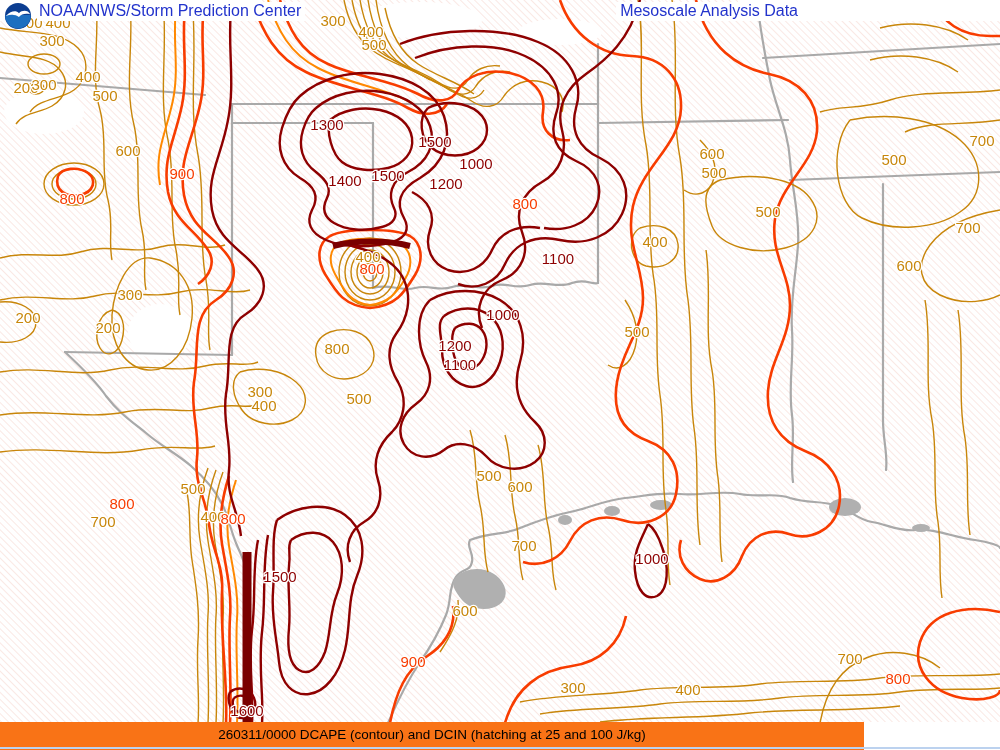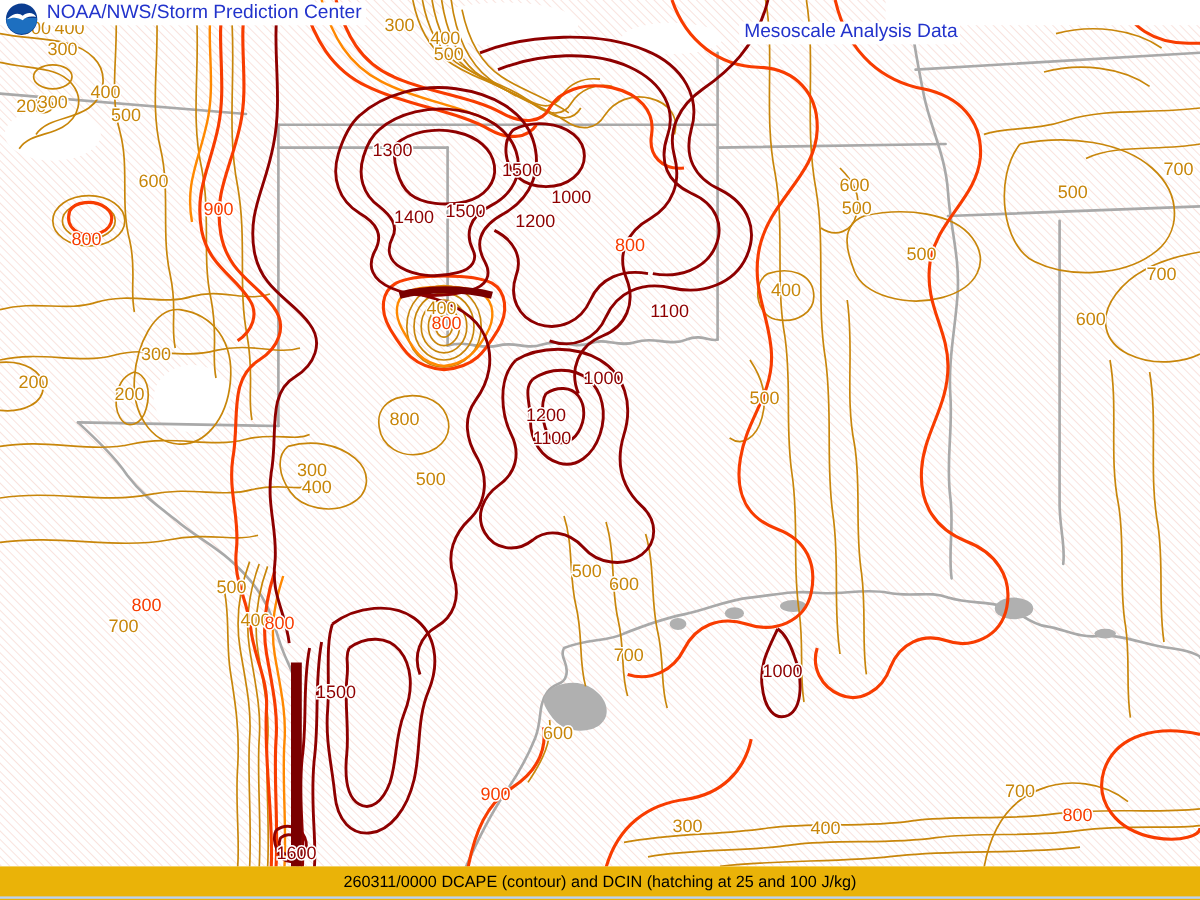--- a/index.html
+++ b/index.html
@@ -2,24 +2,24 @@
 <html><head>
 <meta charset="utf-8">
 <style>
   html,body{margin:0;padding:0;background:#fff;}
   #page{position:relative;width:1000px;height:750px;overflow:hidden;
         font-family:"Liberation Sans",sans-serif;background:#fff;}
   #mapsvg{position:absolute;top:0;left:0;}
   
   #header{position:absolute;top:0;left:0;width:804px;height:22px;pointer-events:none;}
   #hdr-left{position:absolute;top:2px;left:37px;font-size:16px;color:#2233cc;background:#fff;padding:0 4px 1px 2px;white-space:nowrap;}
-  #hdr-right{position:absolute;top:2px;right:4px;font-size:16px;color:#2233cc;background:#fff;padding:0 2px 1px 4px;white-space:nowrap;margin-top:16px;}
+  #hdr-right{position:absolute;top:2px;right:4px;font-size:16px;color:#2233cc;background:#fff;padding:0 2px 1px 4px;white-space:nowrap;}
   #logo{position:absolute;top:2px;left:4px;width:28px;height:28px;}
   
-  #footer{position:absolute;left:0;top:722px;width:1000px;height:28px;background:#eab308;}
+  #footer{position:absolute;left:0;top:722px;width:864px;height:28px;background:#f97316;}
   #caption{position:absolute;top:5px;width:100%;text-align:center;font-size:13.5px;color:#000;}
   #footline{position:absolute;left:0;top:25px;width:1000px;height:2px;background:#bcd2ef;}
   
   text.cl{font-family:"Liberation Sans",sans-serif;font-size:15px;
           paint-order:stroke;stroke:#ffffff;stroke-width:2.5px;
           text-anchor:middle;dominant-baseline:middle;}
   .cl-t{fill:#c8860a;}
   .cl-v{fill:#f83c00;}
   .cl-d{fill:#8e0000;}
 </style>

